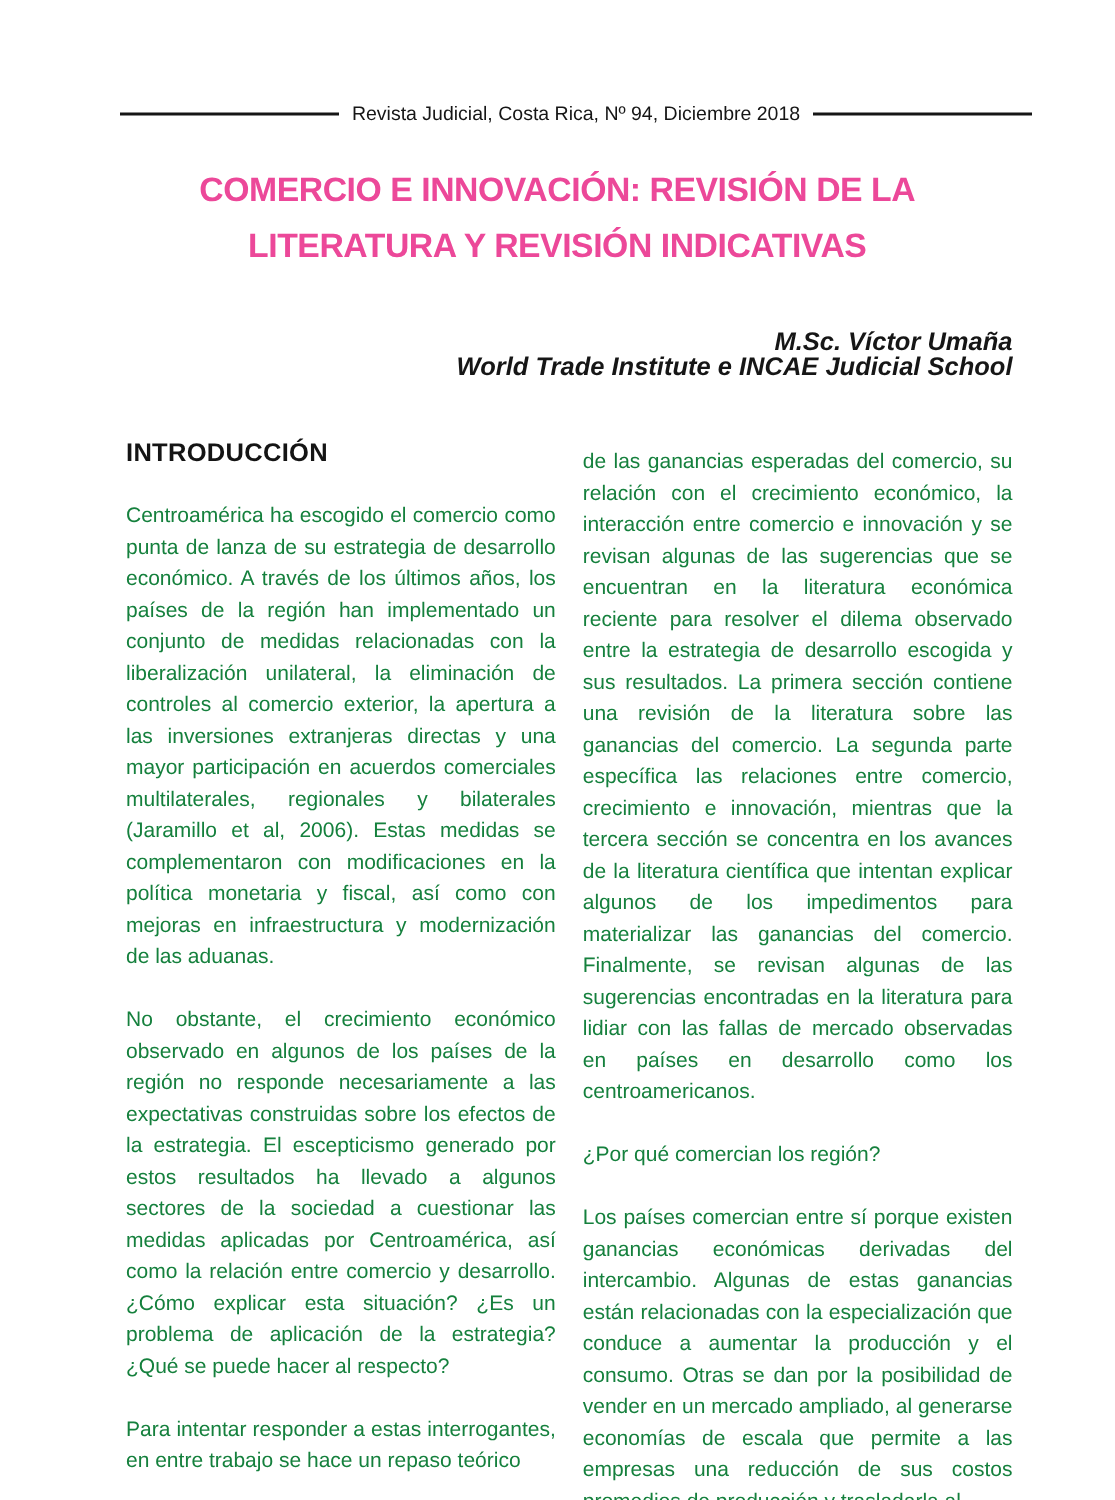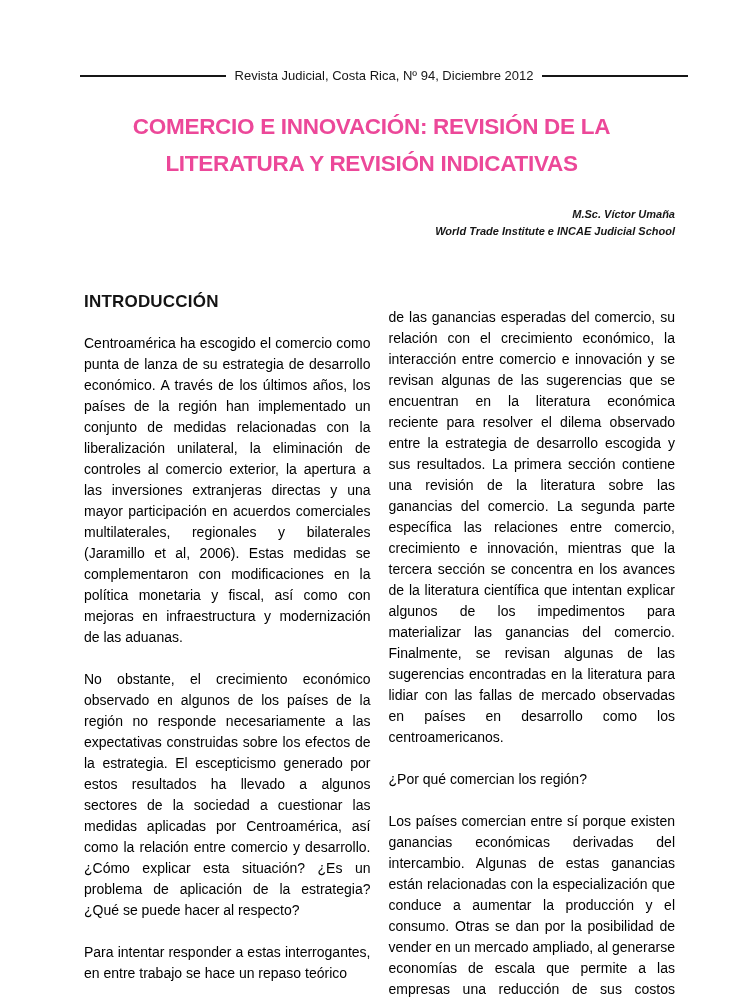--- a/index.html
+++ b/index.html
@@ -44,27 +44,27 @@
     text-align: center;
     font-weight: bold;
     font-size: 22.5px;
     line-height: 37px;
     letter-spacing: -0.3px;
     color: #ec4899;
   }
   .article-title .title-line { display: block; }
   .byline {
     position: absolute;
-    top: 206px;
+    top: 219px;
     left: 84px;
     width: 591px;
     text-align: right;
     font-weight: bold;
     font-style: italic;
-    font-size: 11px;
+    font-size: 17px;
     line-height: 17px;
     color: #161616;
   }
   .columns {
     position: absolute;
     top: 291px;
     left: 84px;
     width: 591px;
     display: flex;
     gap: 18px;
@@ -75,39 +75,39 @@
   }
   .section-heading {
     margin: 0 0 21px 0;
     font-weight: bold;
     font-size: 17px;
     line-height: 21px;
     letter-spacing: 0.2px;
     color: #141414;
   }
   .col p {
-    margin: 16px 0 21px 0;
+    margin: 6px 0 21px 0;
     font-size: 14px;
     line-height: 21px;
     text-align: justify;
-    color: #000000;
+    color: #15803d;
   }
   .col p.subheading {
     text-align: left;
   }
   .col p:last-child { margin-bottom: 0; }
 </style>
 </head>
 <body>
 
 <div class="page">
 
   <div class="journal-header">
     <span class="rule"></span>
-    <span class="header-text">Revista Judicial, Costa Rica, Nº 94, Diciembre 2012</span>
+    <span class="header-text">Revista Judicial, Costa Rica, Nº 94, Diciembre 2018</span>
     <span class="rule"></span>
   </div>
 
   <h1 class="article-title">
     <span class="title-line">COMERCIO E INNOVACIÓN: REVISIÓN DE LA</span>
     <span class="title-line">LITERATURA Y REVISIÓN INDICATIVAS</span>
   </h1>
 
   <div class="byline">
     <div>M.Sc. Víctor Umaña</div>

